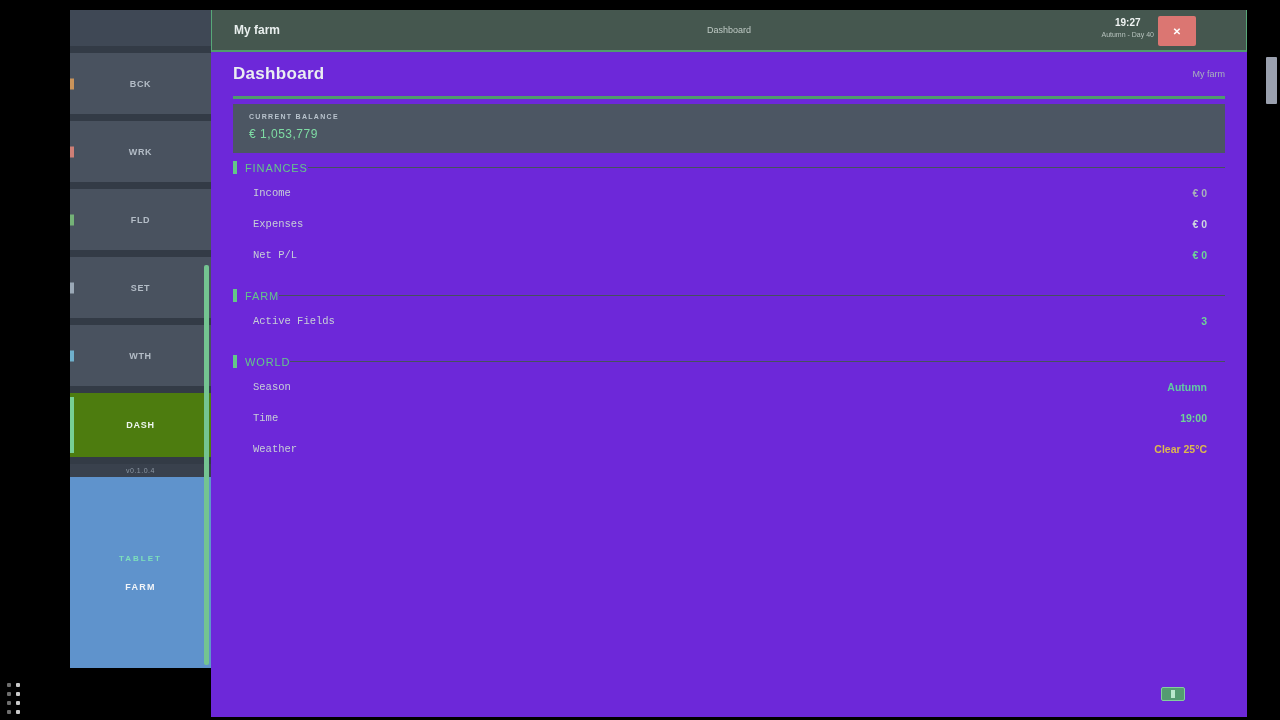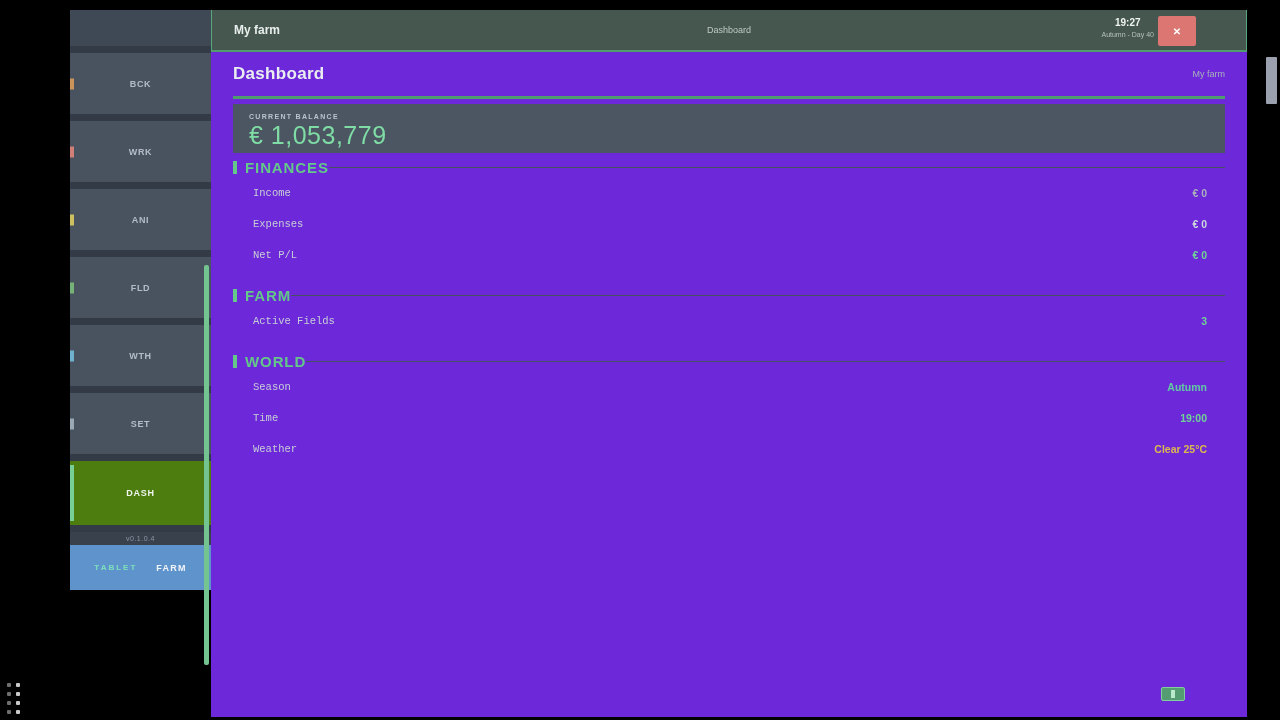--- a/index.html
+++ b/index.html
@@ -4,33 +4,33 @@
 <style>
   * { margin:0; padding:0; box-sizing:border-box; }
   html,body { width:1280px; height:720px; }
   body {
     background:#000;
     font-family:"Liberation Sans", sans-serif;
     position:relative;
     overflow:hidden;
   }
   
-  .sidebar { position:absolute; left:70px; top:10px; width:141px; height:580px;
+  .sidebar { position:absolute; left:70px; top:10px; width:141px; height:658px;
     background:#333b46; display:flex; flex-direction:column; }
   .sb-header { height:36px; background:#3f4855; margin-bottom:7px; }
   .sb-item { height:61px; margin-bottom:7px; background:#49525f; color:#b4bdc7;
     font-size:9px; font-weight:bold; letter-spacing:.7px;
     display:flex; align-items:center; justify-content:center; position:relative; cursor:pointer; }
   .sb-item.active { background:#4d7c0f; color:#eef6ef; height:64px; }
   .tick { position:absolute; left:0; top:50%; transform:translateY(-50%);
     width:4px; height:11px; }
   .sb-item.active .tick { height:56px; }
   .sb-version { height:13px; font-size:7px; color:#8d98a4; background:#39414d;
     display:flex; align-items:center; justify-content:center; letter-spacing:.5px; }
-  .sb-logo { flex:1; background:#5f93cc; display:flex; flex-direction:row;
+  .sb-logo { flex:1; background:#5f93cc; display:flex; flex-direction:column;
     align-items:center; justify-content:center; gap:19px; }
   .sb-logo .l1 { font-size:8px; font-weight:bold; color:#7de0bb; letter-spacing:2px; }
   .sb-logo .l2 { font-size:9px; font-weight:bold; color:#f2f5f8; letter-spacing:1.2px; }
   .sb-scroll { position:absolute; right:2px; top:255px; width:5px; height:400px;
     background:#74c491; border-radius:2px; }
   
   .panel { position:absolute; left:211px; top:10px; width:1036px; height:707px;
     background:#6d28d9; }
   .topbar { height:42px; background:#45574f; border-bottom:2px solid #4f9c6d;
     border-left:1px solid #57a878; border-right:1px solid #57a878;
@@ -44,26 +44,26 @@
   .tb-close { position:absolute; right:50px; top:6px; width:38px; height:30px;
     background:#db7672; color:#fff; font-size:10px; font-weight:bold;
     display:flex; align-items:center; justify-content:center; border-radius:2px; cursor:pointer; }
   .content { padding:0 22px; }
   .pagehead { height:44px; display:flex; align-items:center; justify-content:space-between; }
   .page-title { font-size:17px; color:#eaeef1; letter-spacing:.3px; }
   .page-farm { font-size:9px; color:#a9b3bc; }
   .divider { height:3px; background:#4f9c6d; }
   .card { margin-top:5px; height:49px; background:#4c5663; padding:9px 16px; }
   .card-label { font-size:7px; font-weight:bold; letter-spacing:1.3px; color:#b9c3cd; }
-  .card-value { font-size:25px; color:#7edca4; margin-top:1px; letter-spacing:.5px; }
+  .card-value { font-size:12px; color:#7edca4; margin-top:7px; letter-spacing:.5px; }
   .section { margin-top:19px; }
   .section.first { margin-top:8px; }
   .sec-head { display:flex; align-items:center; height:13px; margin-bottom:3px; }
   .sec-bar { width:4px; height:13px; background:#63c888; margin-right:8px; }
-  .sec-title { font-size:15px; font-weight:bold; color:#63c888; letter-spacing:.9px; margin-right:0; }
+  .sec-title { font-size:11px; font-weight:normal; color:#63c888; letter-spacing:.9px; margin-right:0; }
   .sec-line { flex:1; height:1px; background:#47515d; }
   .row { height:31px; display:flex; align-items:center; justify-content:space-between;
     padding-left:20px; padding-right:18px; }
   .row .lbl { font-size:10.5px; color:#c6ced6;font-family:Liberation Mono, monospace; }
   .row .val { font-size:10.5px; font-weight:bold; }
   .v-dim   { color:#a8b1bb; }
   .v-light { color:#ced6dd; }
   .v-green { color:#6fd496; }
   .v-teal  { color:#62c9a3; }
   .v-yellow{ color:#ddba4d;margin-left:32px; }
@@ -88,34 +88,30 @@
 
   <div class="sb-item">
     <span class="tick" style="background: rgb(201, 147, 90);"></span>
     <span>BCK</span>
   </div>
   <div class="sb-item">
     <span class="tick" style="background: rgb(207, 127, 118);"></span>
     <span>WRK</span>
   </div>
   <div class="sb-item">
-    <span class="tick" style="background: rgb(207, 192, 95);"></span>
-    <span>ANI</span>
-  </div>
-  <div class="sb-item">
     <span class="tick" style="background: rgb(116, 178, 119);"></span>
     <span>FLD</span>
   </div>
   <div class="sb-item">
+    <span class="tick" style="background: rgb(154, 168, 182);"></span>
+    <span>SET</span>
+  </div>
+  <div class="sb-item">
     <span class="tick" style="background: rgb(111, 176, 204);"></span>
     <span>WTH</span>
-  </div>
-  <div class="sb-item">
-    <span class="tick" style="background: rgb(154, 168, 182);"></span>
-    <span>SET</span>
   </div>
   <div class="sb-item active">
     <span class="tick" style="background: rgb(119, 207, 150);"></span>
     <span>DASH</span>
   </div>
 
   <div class="sb-version">v0.1.0.4</div>
   <div class="sb-logo">
     <span class="l1">TABLET</span>
     <span class="l2">FARM</span>

